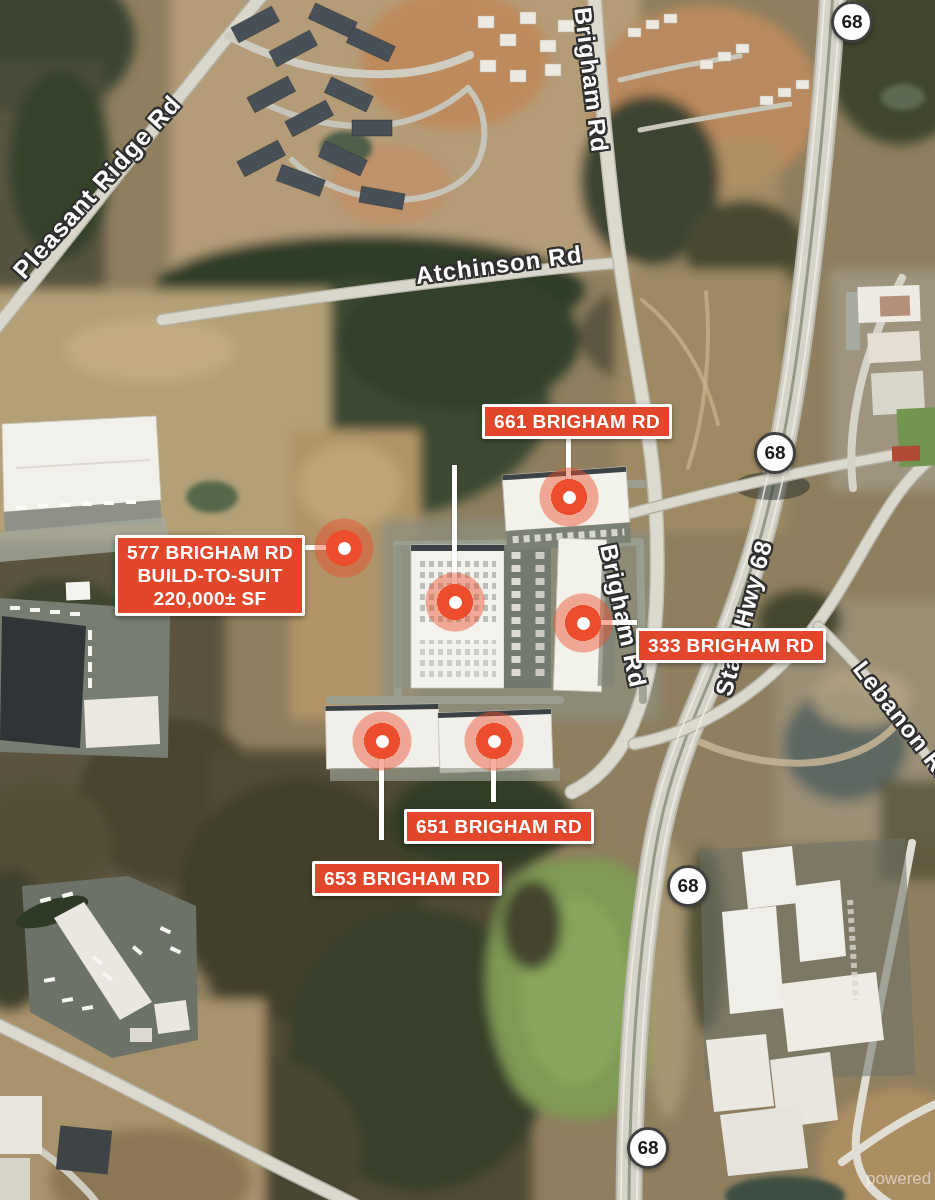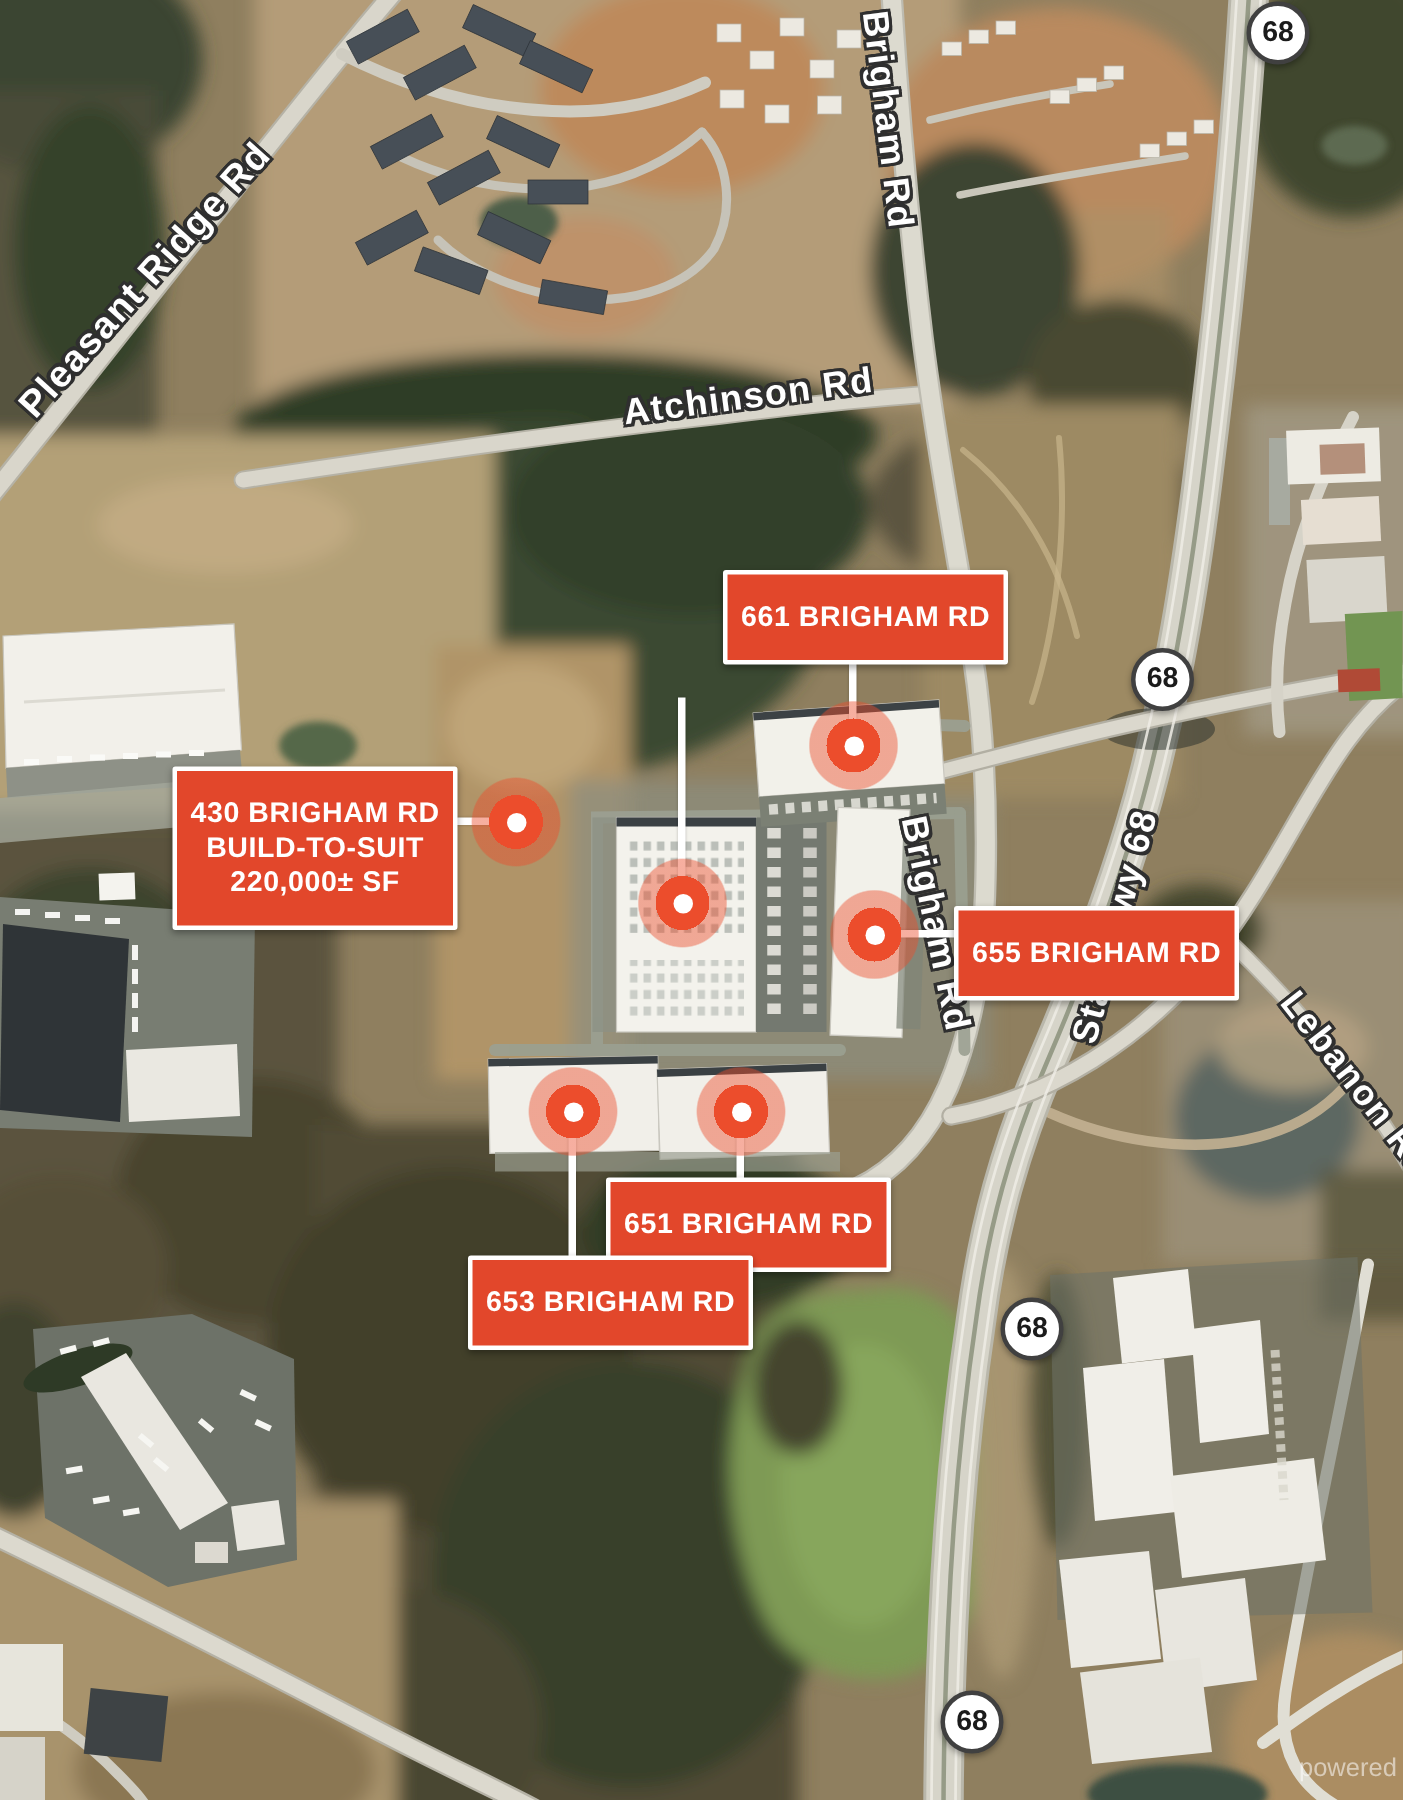--- a/index.html
+++ b/index.html
@@ -4,22 +4,22 @@
 <style>
   html,body{margin:0;padding:0;background:#222;}
   #stage{position:relative;width:935px;height:1200px;overflow:hidden;
          background:#8f7f5f;font-family:"Liberation Sans",sans-serif;}
   #basemap{position:absolute;left:0;top:0;width:935px;height:1200px;display:block;}
 
   
   .plabel{position:absolute;z-index:7;background:var(--label-bg);color:var(--label-text);
           border:3px solid var(--label-border);border-radius:2px;
           font-weight:800;font-size:19px;line-height:23px;letter-spacing:.4px;
-          padding:17px 9px;white-space:nowrap;text-align:center;
-          box-shadow:0 2px 5px rgba(0,0,0,.35);}
+          padding:3px 9px;white-space:nowrap;text-align:center;
+          box-shadow:0 2px 5px rgba(0,0,0,.35);margin-top:24px;}
   .plabel .l2,.plabel .l3{display:block;}
 
   
   .lead{position:absolute;z-index:5;background:#fff;box-shadow:0 0 2px rgba(0,0,0,.25);}
 
   
   .marker{position:absolute;z-index:6;width:62px;height:62px;margin:-31px 0 0 -31px;
           border-radius:50%;
           background:radial-gradient(circle,var(--marker) 0 18px,
                      rgba(236,77,44,.45) 18px 29px,rgba(236,77,44,0) 30px);}
@@ -384,22 +384,22 @@
     </div>
   <div class="shield" style="left:688px;top:886px;">
       <span>68</span>
     </div>
   <div class="shield" style="left:648px;top:1148px;">
       <span>68</span>
     </div>
 
   <div class="plabel" style="left:482px;top:380px;">661 BRIGHAM RD</div>
   <div class="plabel" style="left:115px;top:511px;">
-    <span>430 BRIGHAM RD</span>
+    <span>577 BRIGHAM RD</span>
     <span class="l2">BUILD-TO-SUIT</span>
     <span class="l3">220,000± SF</span>
   </div>
-  <div class="plabel" style="left:636px;top:604px;">655 BRIGHAM RD</div>
+  <div class="plabel" style="left:636px;top:604px;">333 BRIGHAM RD</div>
   <div class="plabel" style="left:404px;top:785px;">651 BRIGHAM RD</div>
   <div class="plabel" style="left:312px;top:837px;">653 BRIGHAM RD</div>
 
   <div class="watermark">powered b</div>
 </div>
 
 </body></html>

